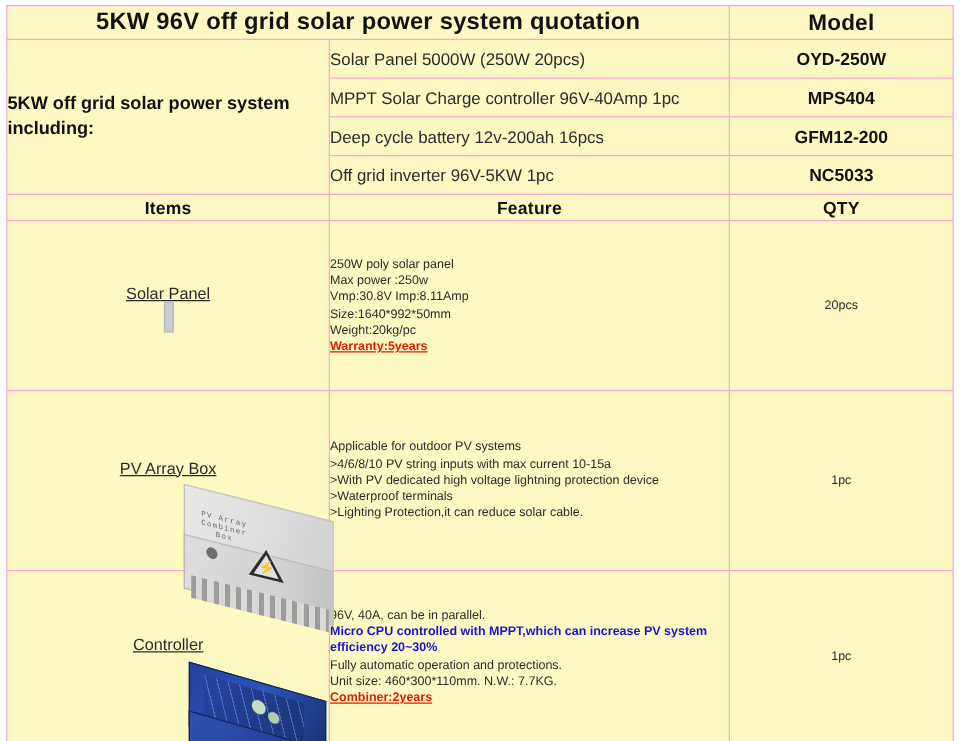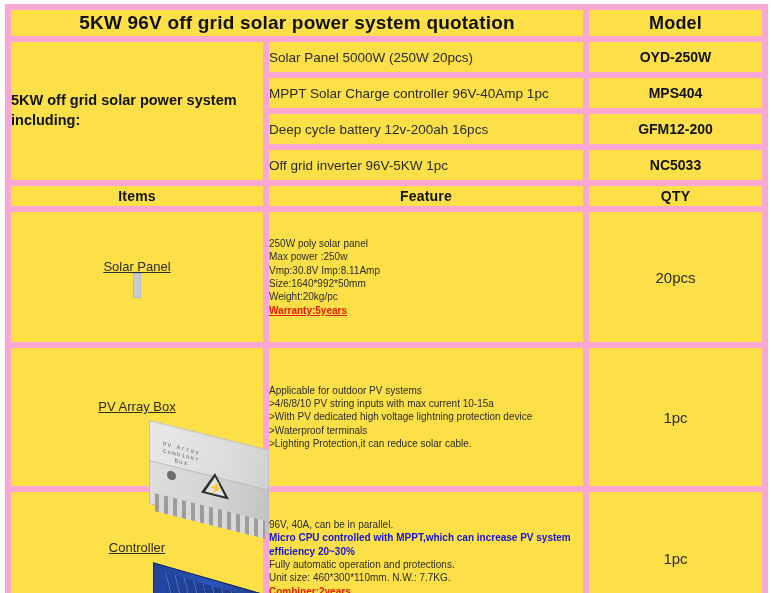--- a/index.html
+++ b/index.html
@@ -21,24 +21,24 @@
   }
   table.quote {
     position: absolute;
     left: 5px;
     top: 4px;
     width: 757px;
     border-collapse: collapse;
     table-layout: fixed;
   }
   table.quote td {
-    border: 6px solid #f9a8d4;
+    border: 1px solid #f9a8d4;
     padding: 0;
     vertical-align: middle;
-    background: #fde047;
+    background: #fef9c3;
   }
   
   .greenbar {
     background: #8ec413;
     text-align: center;
     font-weight: bold;
     color: #111111;
     letter-spacing: 0.2px;
   }
   .title-main {
@@ -99,21 +99,21 @@
     vertical-align: top;
     font-size: 10px;
     color: #2b2b2b;
     line-height: 1.33;
   }
   .feature-cell .ln { display: block; }
   .ln.red { color: #e01b00; font-weight: bold; text-decoration: underline; }
   .ln.blue { color: #1515cf; font-weight: bold; }
   .qty-cell {
     text-align: center;
-    font-size: 15px;
+    font-size: 10px;
     color: #2b2b2b;
     vertical-align: middle;
     margin-top: 32px;
   }
 
   
   .img-wrap { display: inline-block; }
 
   
   .panel {

